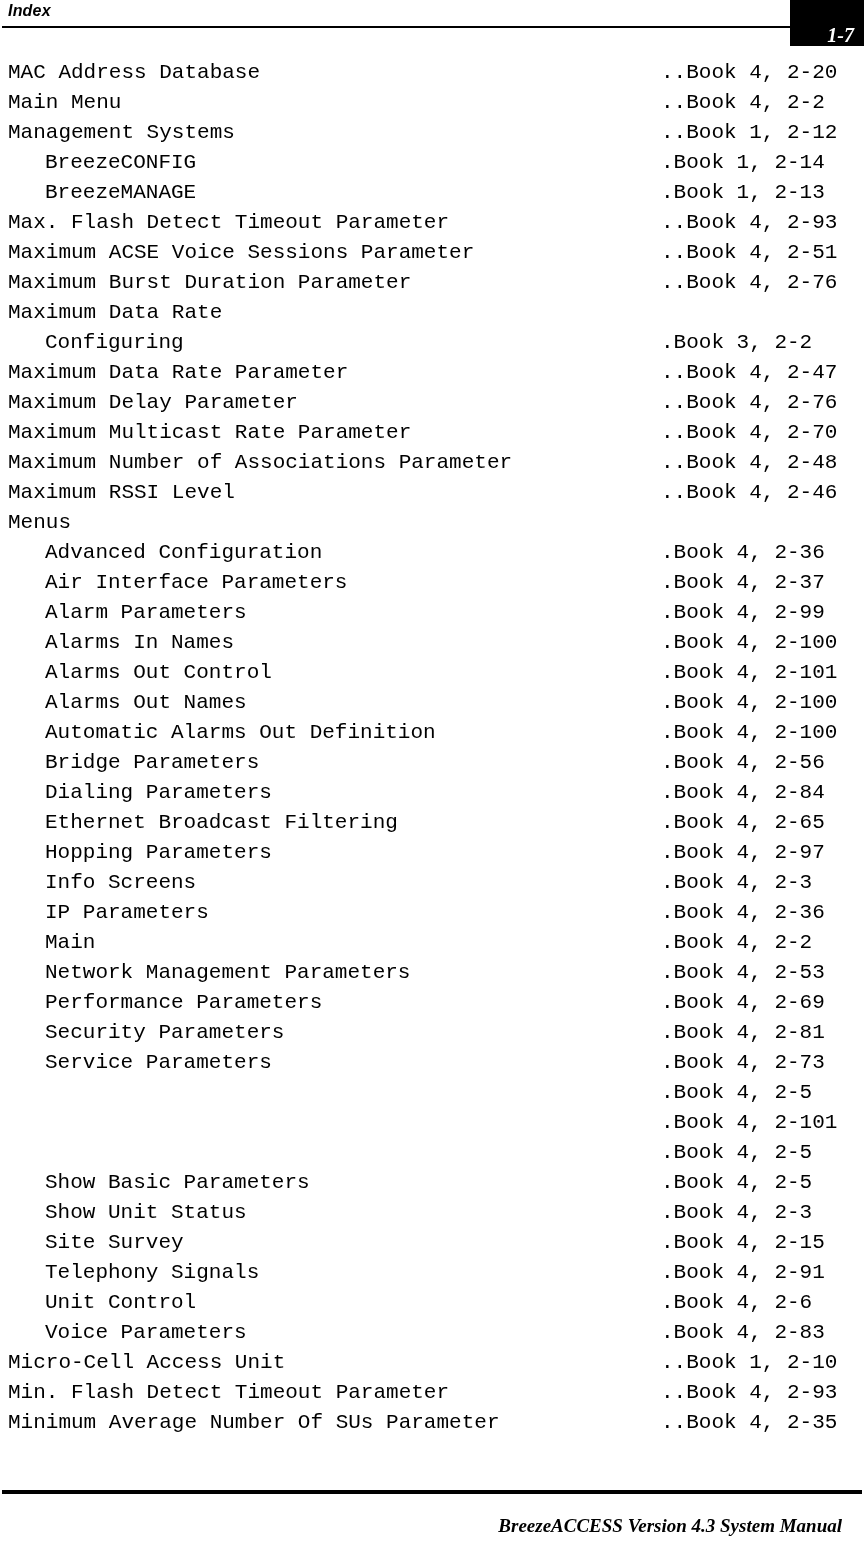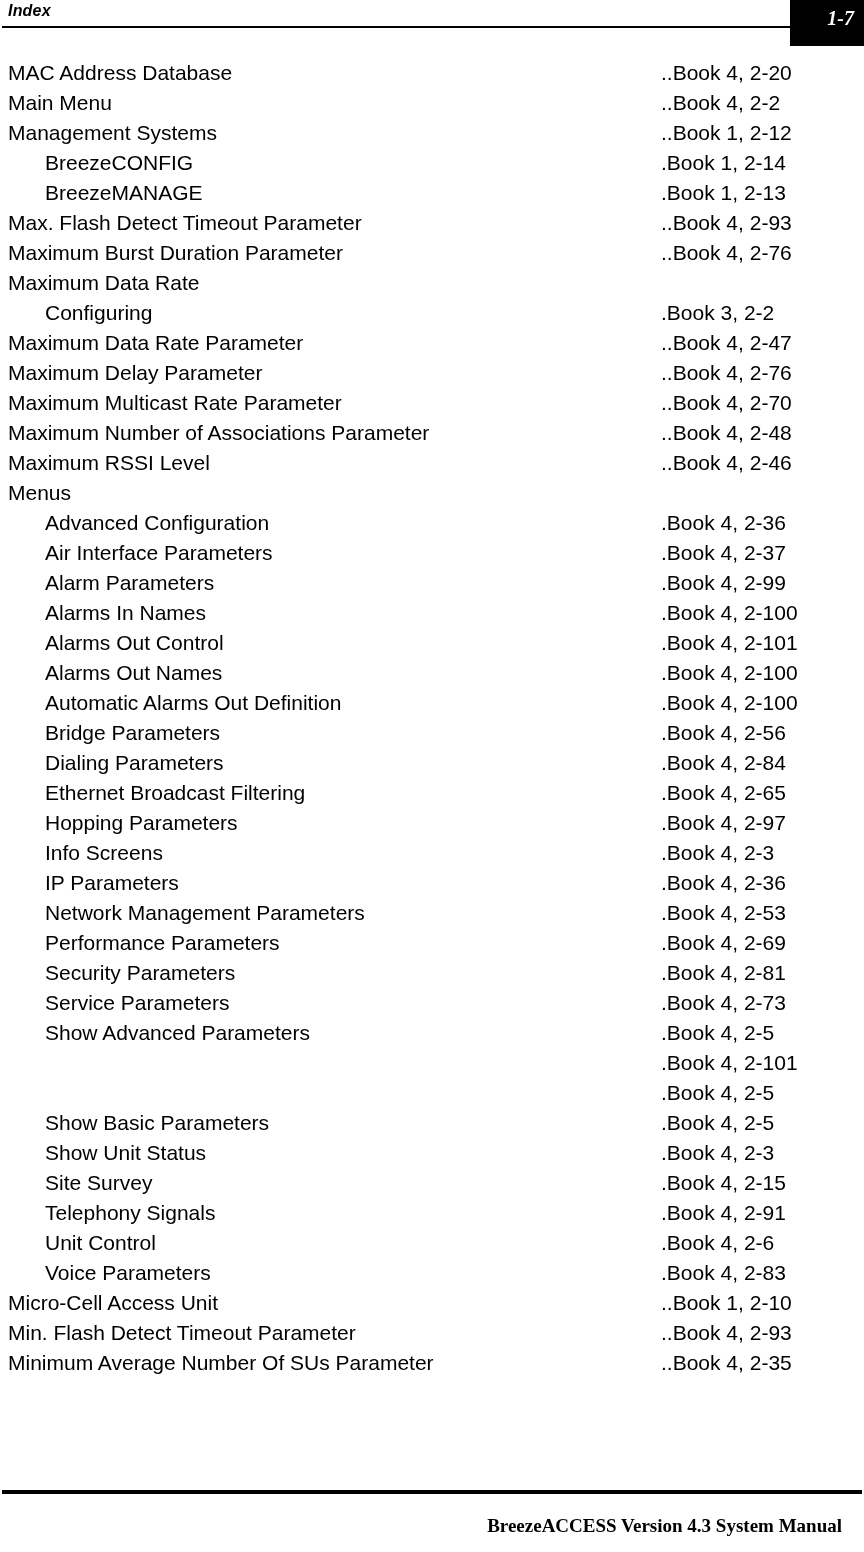--- a/index.html
+++ b/index.html
@@ -48,36 +48,37 @@
     position: absolute;
     left: 790px;
     top: 0px;
     width: 74px;
     height: 46px;
     background: #000000;
   }
   .page-badge-number {
     position: absolute;
     right: 10px;
-    top: 7px;
+    top: 24px;
     color: #ffffff;
     font-family: "Liberation Serif", serif;
     font-size: 20px;
     font-style: italic;
     font-weight: bold;
     line-height: 22px;
     white-space: nowrap;
   }
 
   
   .index-list {
     position: absolute;
     left: 0;
     top: 58px;
     width: 864px;
+    font-family: Liberation Mono, monospace;
   }
   .index-entry {
     position: relative;
     height: 30px;
     line-height: 30px;
     white-space: nowrap;
   }
   .entry-term {
     position: absolute;
     top: 0;
@@ -99,20 +100,21 @@
     margin-left: 18px;
   }
 
   
   .footer {
     position: absolute;
     left: 0;
     top: 1486px;
     width: 848px;
     height: 66px;
+    font-style: italic;
   }
   .footer-rule {
     position: absolute;
     left: 2px;
     top: 4px;
     width: 860px;
     height: 4px;
     background: #000000;
   }
   .footer-text {
@@ -156,20 +158,24 @@
     </div>
     <div class="index-entry sub">
       <span class="entry-term">BreezeMANAGE</span>
       <span class="entry-ref">.Book 1, 2-13</span>
     </div>
     <div class="index-entry">
       <span class="entry-term">Max. Flash Detect Timeout Parameter</span>
       <span class="entry-ref">..Book 4, 2-93</span>
     </div>
     <div class="index-entry">
+      <span class="entry-term">Maximum ACSE Voice Sessions Parameter</span>
+      <span class="entry-ref">..Book 4, 2-51</span>
+    </div>
+    <div class="index-entry">
       <span class="entry-term">Maximum Burst Duration Parameter</span>
       <span class="entry-ref">..Book 4, 2-76</span>
     </div>
     <div class="index-entry">
       <span class="entry-term">Maximum Data Rate</span>
     </div>
     <div class="index-entry sub">
       <span class="entry-term">Configuring</span>
       <span class="entry-ref">.Book 3, 2-2</span>
     </div>
@@ -242,37 +248,40 @@
     </div>
     <div class="index-entry sub">
       <span class="entry-term">Info Screens</span>
       <span class="entry-ref">.Book 4, 2-3</span>
     </div>
     <div class="index-entry sub">
       <span class="entry-term">IP Parameters</span>
       <span class="entry-ref">.Book 4, 2-36</span>
     </div>
     <div class="index-entry sub">
+      <span class="entry-term">Main</span>
+      <span class="entry-ref">.Book 4, 2-2</span>
+    </div>
+    <div class="index-entry sub">
       <span class="entry-term">Network Management Parameters</span>
       <span class="entry-ref">.Book 4, 2-53</span>
     </div>
     <div class="index-entry sub">
       <span class="entry-term">Performance Parameters</span>
       <span class="entry-ref">.Book 4, 2-69</span>
     </div>
     <div class="index-entry sub">
       <span class="entry-term">Security Parameters</span>
       <span class="entry-ref">.Book 4, 2-81</span>
     </div>
     <div class="index-entry sub">
       <span class="entry-term">Service Parameters</span>
       <span class="entry-ref">.Book 4, 2-73</span>
     </div>
     <div class="index-entry sub">
-      <span class="entry-term">Show Advanced Parameters</span>
       <span class="entry-ref">.Book 4, 2-5</span>
     </div>
     <div class="index-entry sub">
       <span class="entry-ref">.Book 4, 2-101</span>
     </div>
     <div class="index-entry sub">
       <span class="entry-ref">.Book 4, 2-5</span>
     </div>
     <div class="index-entry sub">
       <span class="entry-term">Show Basic Parameters</span>

